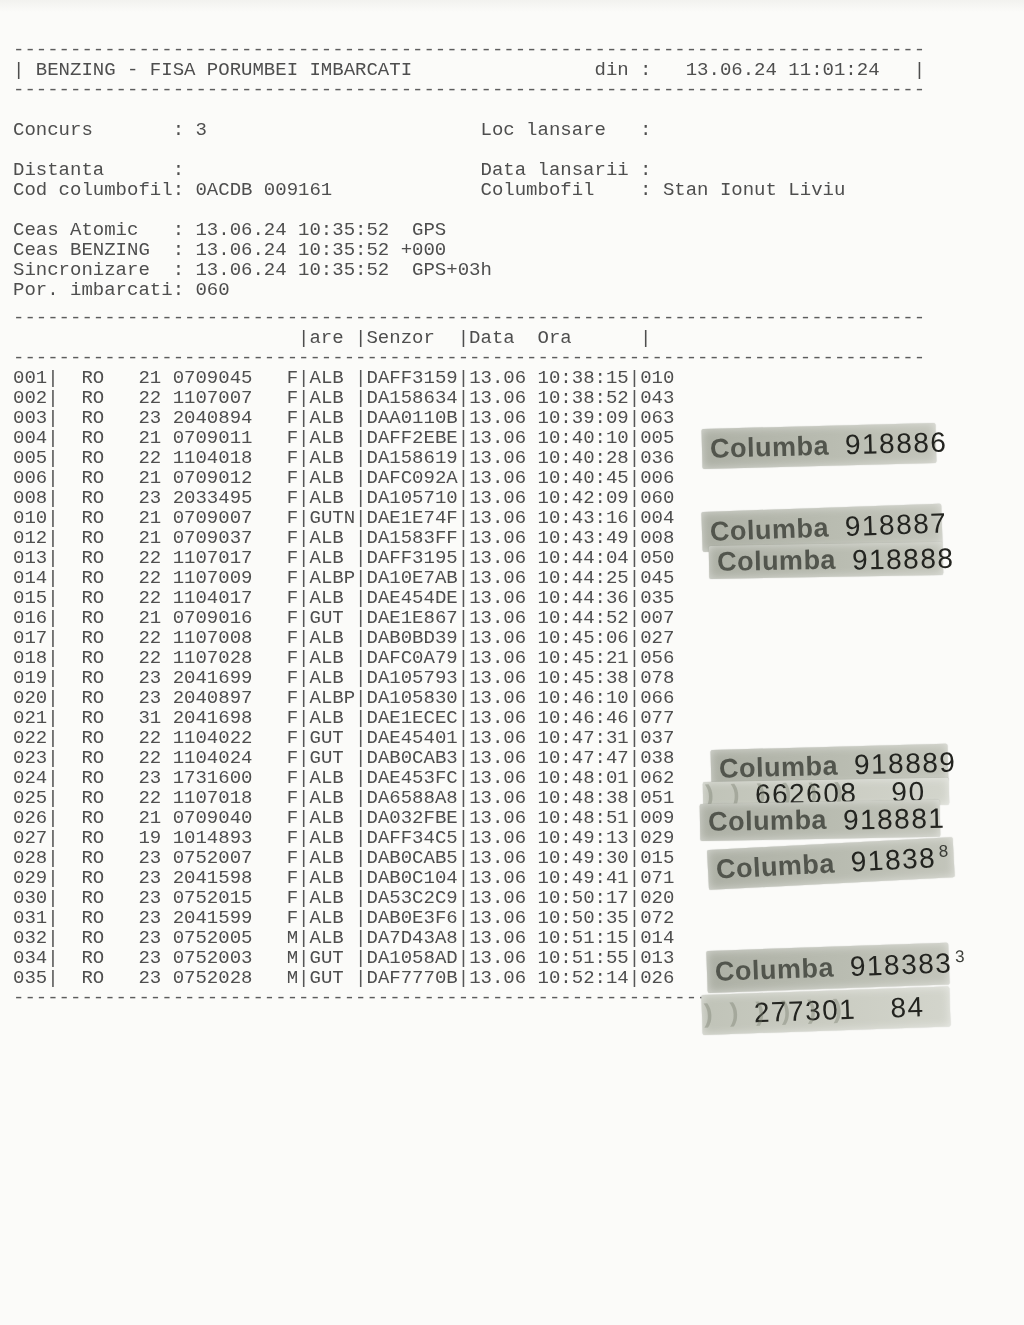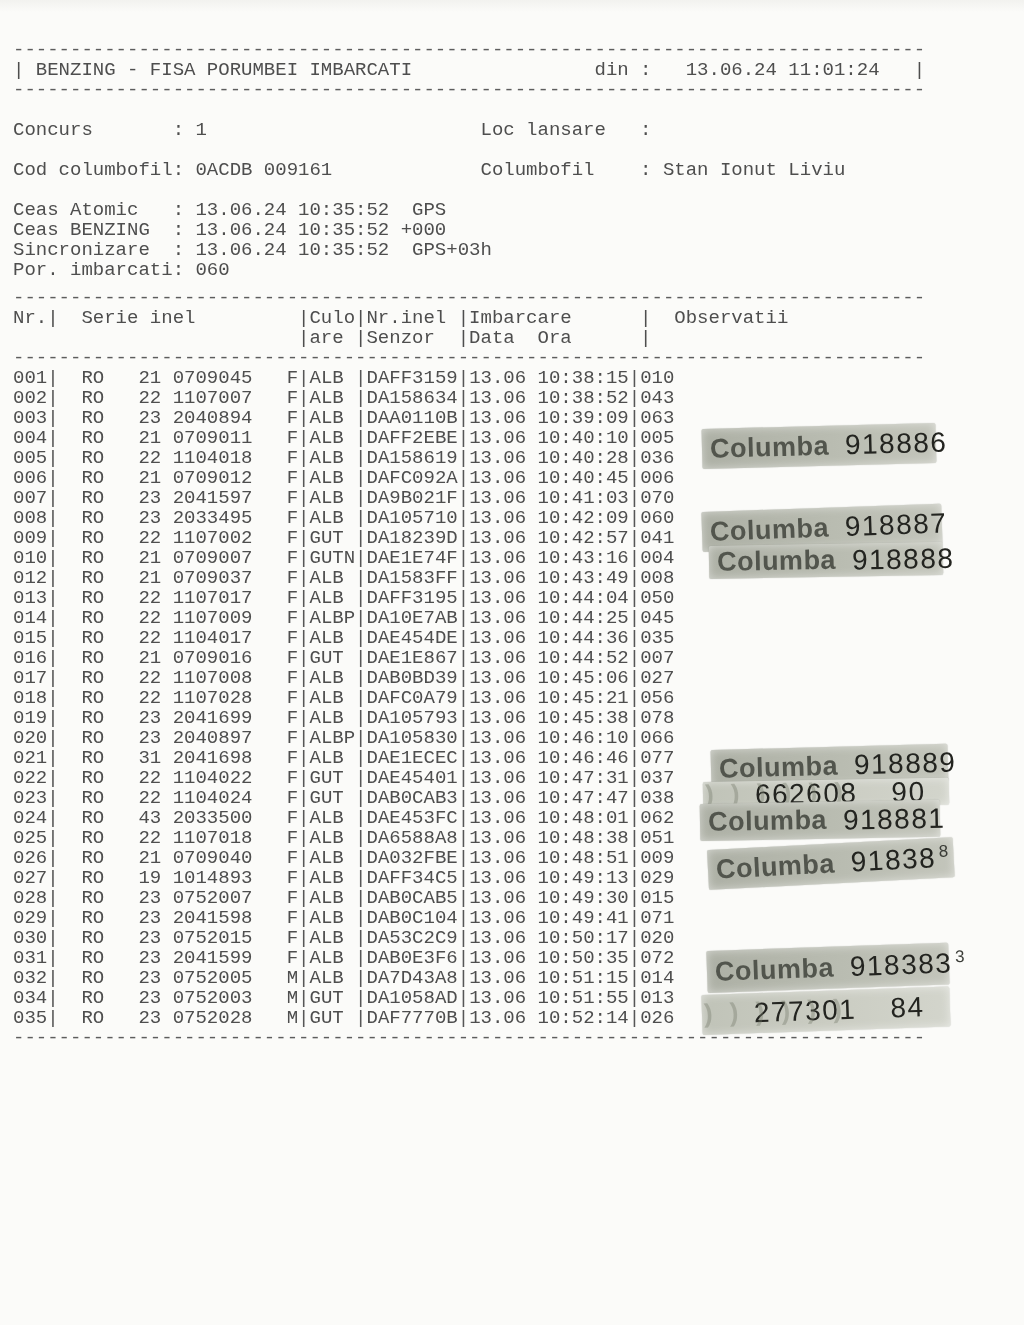--- a/index.html
+++ b/index.html
@@ -50,57 +50,55 @@
 </style>
 </head>
 <body>
 
 <div class="page">
   <div class="doc">
     <div class="ln dash">--------------------------------------------------------------------------------</div>
     <div class="ln">| BENZING - FISA PORUMBEI IMBARCATI                din :   13.06.24 11:01:24   |</div>
     <div class="ln dash">--------------------------------------------------------------------------------</div>
     <div class="ln"></div>
-    <div class="ln">Concurs       : 1                        Loc lansare   :</div>
+    <div class="ln">Concurs       : 3                        Loc lansare   :</div>
     <div class="ln"></div>
+    <div class="ln">Distanta      :                          Data lansarii :</div>
     <div class="ln">Cod columbofil: 0ACDB 009161             Columbofil    : Stan Ionut Liviu</div>
     <div class="ln"></div>
     <div class="ln">Ceas Atomic   : 13.06.24 10:35:52  GPS</div>
     <div class="ln">Ceas BENZING  : 13.06.24 10:35:52 +000</div>
     <div class="ln">Sincronizare  : 13.06.24 10:35:52  GPS+03h</div>
     <div class="ln">Por. imbarcati: 060</div>
     <div class="sp8"></div>
     <div class="ln dash">--------------------------------------------------------------------------------</div>
-    <div class="ln">Nr.|  Serie inel         |Culo|Nr.inel |Imbarcare      |  Observatii</div>
     <div class="ln">                         |are |Senzor  |Data  Ora      |</div>
     <div class="ln dash">--------------------------------------------------------------------------------</div>
     <div id="rows">
         <div class="ln row"><span>001</span><span class="sep">|</span><span>  RO   21 0709045   F</span><span class="sep">|</span><span>ALB </span><span class="sep">|</span><span>DAFF3159</span><span class="sep">|</span><span>13.06 10:38:15</span><span class="sep">|</span><span>010</span></div>
         <div class="ln row"><span>002</span><span class="sep">|</span><span>  RO   22 1107007   F</span><span class="sep">|</span><span>ALB </span><span class="sep">|</span><span>DA158634</span><span class="sep">|</span><span>13.06 10:38:52</span><span class="sep">|</span><span>043</span></div>
         <div class="ln row"><span>003</span><span class="sep">|</span><span>  RO   23 2040894   F</span><span class="sep">|</span><span>ALB </span><span class="sep">|</span><span>DAA0110B</span><span class="sep">|</span><span>13.06 10:39:09</span><span class="sep">|</span><span>063</span></div>
         <div class="ln row"><span>004</span><span class="sep">|</span><span>  RO   21 0709011   F</span><span class="sep">|</span><span>ALB </span><span class="sep">|</span><span>DAFF2EBE</span><span class="sep">|</span><span>13.06 10:40:10</span><span class="sep">|</span><span>005</span></div>
         <div class="ln row"><span>005</span><span class="sep">|</span><span>  RO   22 1104018   F</span><span class="sep">|</span><span>ALB </span><span class="sep">|</span><span>DA158619</span><span class="sep">|</span><span>13.06 10:40:28</span><span class="sep">|</span><span>036</span></div>
         <div class="ln row"><span>006</span><span class="sep">|</span><span>  RO   21 0709012   F</span><span class="sep">|</span><span>ALB </span><span class="sep">|</span><span>DAFC092A</span><span class="sep">|</span><span>13.06 10:40:45</span><span class="sep">|</span><span>006</span></div>
-        <div class="ln row"><span>007</span><span class="sep">|</span><span>  RO   23 2041597   F</span><span class="sep">|</span><span>ALB </span><span class="sep">|</span><span>DA9B021F</span><span class="sep">|</span><span>13.06 10:41:03</span><span class="sep">|</span><span>070</span></div>
         <div class="ln row"><span>008</span><span class="sep">|</span><span>  RO   23 2033495   F</span><span class="sep">|</span><span>ALB </span><span class="sep">|</span><span>DA105710</span><span class="sep">|</span><span>13.06 10:42:09</span><span class="sep">|</span><span>060</span></div>
-        <div class="ln row"><span>009</span><span class="sep">|</span><span>  RO   22 1107002   F</span><span class="sep">|</span><span>GUT </span><span class="sep">|</span><span>DA18239D</span><span class="sep">|</span><span>13.06 10:42:57</span><span class="sep">|</span><span>041</span></div>
         <div class="ln row"><span>010</span><span class="sep">|</span><span>  RO   21 0709007   F</span><span class="sep">|</span><span>GUTN</span><span class="sep">|</span><span>DAE1E74F</span><span class="sep">|</span><span>13.06 10:43:16</span><span class="sep">|</span><span>004</span></div>
         <div class="ln row"><span>012</span><span class="sep">|</span><span>  RO   21 0709037   F</span><span class="sep">|</span><span>ALB </span><span class="sep">|</span><span>DA1583FF</span><span class="sep">|</span><span>13.06 10:43:49</span><span class="sep">|</span><span>008</span></div>
         <div class="ln row"><span>013</span><span class="sep">|</span><span>  RO   22 1107017   F</span><span class="sep">|</span><span>ALB </span><span class="sep">|</span><span>DAFF3195</span><span class="sep">|</span><span>13.06 10:44:04</span><span class="sep">|</span><span>050</span></div>
         <div class="ln row"><span>014</span><span class="sep">|</span><span>  RO   22 1107009   F</span><span class="sep">|</span><span>ALBP</span><span class="sep">|</span><span>DA10E7AB</span><span class="sep">|</span><span>13.06 10:44:25</span><span class="sep">|</span><span>045</span></div>
         <div class="ln row"><span>015</span><span class="sep">|</span><span>  RO   22 1104017   F</span><span class="sep">|</span><span>ALB </span><span class="sep">|</span><span>DAE454DE</span><span class="sep">|</span><span>13.06 10:44:36</span><span class="sep">|</span><span>035</span></div>
         <div class="ln row"><span>016</span><span class="sep">|</span><span>  RO   21 0709016   F</span><span class="sep">|</span><span>GUT </span><span class="sep">|</span><span>DAE1E867</span><span class="sep">|</span><span>13.06 10:44:52</span><span class="sep">|</span><span>007</span></div>
         <div class="ln row"><span>017</span><span class="sep">|</span><span>  RO   22 1107008   F</span><span class="sep">|</span><span>ALB </span><span class="sep">|</span><span>DAB0BD39</span><span class="sep">|</span><span>13.06 10:45:06</span><span class="sep">|</span><span>027</span></div>
         <div class="ln row"><span>018</span><span class="sep">|</span><span>  RO   22 1107028   F</span><span class="sep">|</span><span>ALB </span><span class="sep">|</span><span>DAFC0A79</span><span class="sep">|</span><span>13.06 10:45:21</span><span class="sep">|</span><span>056</span></div>
         <div class="ln row"><span>019</span><span class="sep">|</span><span>  RO   23 2041699   F</span><span class="sep">|</span><span>ALB </span><span class="sep">|</span><span>DA105793</span><span class="sep">|</span><span>13.06 10:45:38</span><span class="sep">|</span><span>078</span></div>
         <div class="ln row"><span>020</span><span class="sep">|</span><span>  RO   23 2040897   F</span><span class="sep">|</span><span>ALBP</span><span class="sep">|</span><span>DA105830</span><span class="sep">|</span><span>13.06 10:46:10</span><span class="sep">|</span><span>066</span></div>
         <div class="ln row"><span>021</span><span class="sep">|</span><span>  RO   31 2041698   F</span><span class="sep">|</span><span>ALB </span><span class="sep">|</span><span>DAE1ECEC</span><span class="sep">|</span><span>13.06 10:46:46</span><span class="sep">|</span><span>077</span></div>
         <div class="ln row"><span>022</span><span class="sep">|</span><span>  RO   22 1104022   F</span><span class="sep">|</span><span>GUT </span><span class="sep">|</span><span>DAE45401</span><span class="sep">|</span><span>13.06 10:47:31</span><span class="sep">|</span><span>037</span></div>
         <div class="ln row"><span>023</span><span class="sep">|</span><span>  RO   22 1104024   F</span><span class="sep">|</span><span>GUT </span><span class="sep">|</span><span>DAB0CAB3</span><span class="sep">|</span><span>13.06 10:47:47</span><span class="sep">|</span><span>038</span></div>
-        <div class="ln row"><span>024</span><span class="sep">|</span><span>  RO   43 2033500   F</span><span class="sep">|</span><span>ALB </span><span class="sep">|</span><span>DAE453FC</span><span class="sep">|</span><span>13.06 10:48:01</span><span class="sep">|</span><span>062</span></div>
+        <div class="ln row"><span>024</span><span class="sep">|</span><span>  RO   23 1731600   F</span><span class="sep">|</span><span>ALB </span><span class="sep">|</span><span>DAE453FC</span><span class="sep">|</span><span>13.06 10:48:01</span><span class="sep">|</span><span>062</span></div>
         <div class="ln row"><span>025</span><span class="sep">|</span><span>  RO   22 1107018   F</span><span class="sep">|</span><span>ALB </span><span class="sep">|</span><span>DA6588A8</span><span class="sep">|</span><span>13.06 10:48:38</span><span class="sep">|</span><span>051</span></div>
         <div class="ln row"><span>026</span><span class="sep">|</span><span>  RO   21 0709040   F</span><span class="sep">|</span><span>ALB </span><span class="sep">|</span><span>DA032FBE</span><span class="sep">|</span><span>13.06 10:48:51</span><span class="sep">|</span><span>009</span></div>
         <div class="ln row"><span>027</span><span class="sep">|</span><span>  RO   19 1014893   F</span><span class="sep">|</span><span>ALB </span><span class="sep">|</span><span>DAFF34C5</span><span class="sep">|</span><span>13.06 10:49:13</span><span class="sep">|</span><span>029</span></div>
         <div class="ln row"><span>028</span><span class="sep">|</span><span>  RO   23 0752007   F</span><span class="sep">|</span><span>ALB </span><span class="sep">|</span><span>DAB0CAB5</span><span class="sep">|</span><span>13.06 10:49:30</span><span class="sep">|</span><span>015</span></div>
         <div class="ln row"><span>029</span><span class="sep">|</span><span>  RO   23 2041598   F</span><span class="sep">|</span><span>ALB </span><span class="sep">|</span><span>DAB0C104</span><span class="sep">|</span><span>13.06 10:49:41</span><span class="sep">|</span><span>071</span></div>
         <div class="ln row"><span>030</span><span class="sep">|</span><span>  RO   23 0752015   F</span><span class="sep">|</span><span>ALB </span><span class="sep">|</span><span>DA53C2C9</span><span class="sep">|</span><span>13.06 10:50:17</span><span class="sep">|</span><span>020</span></div>
         <div class="ln row"><span>031</span><span class="sep">|</span><span>  RO   23 2041599   F</span><span class="sep">|</span><span>ALB </span><span class="sep">|</span><span>DAB0E3F6</span><span class="sep">|</span><span>13.06 10:50:35</span><span class="sep">|</span><span>072</span></div>
         <div class="ln row"><span>032</span><span class="sep">|</span><span>  RO   23 0752005   M</span><span class="sep">|</span><span>ALB </span><span class="sep">|</span><span>DA7D43A8</span><span class="sep">|</span><span>13.06 10:51:15</span><span class="sep">|</span><span>014</span></div>
         <div class="ln row"><span>034</span><span class="sep">|</span><span>  RO   23 0752003   M</span><span class="sep">|</span><span>GUT </span><span class="sep">|</span><span>DA1058AD</span><span class="sep">|</span><span>13.06 10:51:55</span><span class="sep">|</span><span>013</span></div>
         <div class="ln row"><span>035</span><span class="sep">|</span><span>  RO   23 0752028   M</span><span class="sep">|</span><span>GUT </span><span class="sep">|</span><span>DAF7770B</span><span class="sep">|</span><span>13.06 10:52:14</span><span class="sep">|</span><span>026</span></div>

